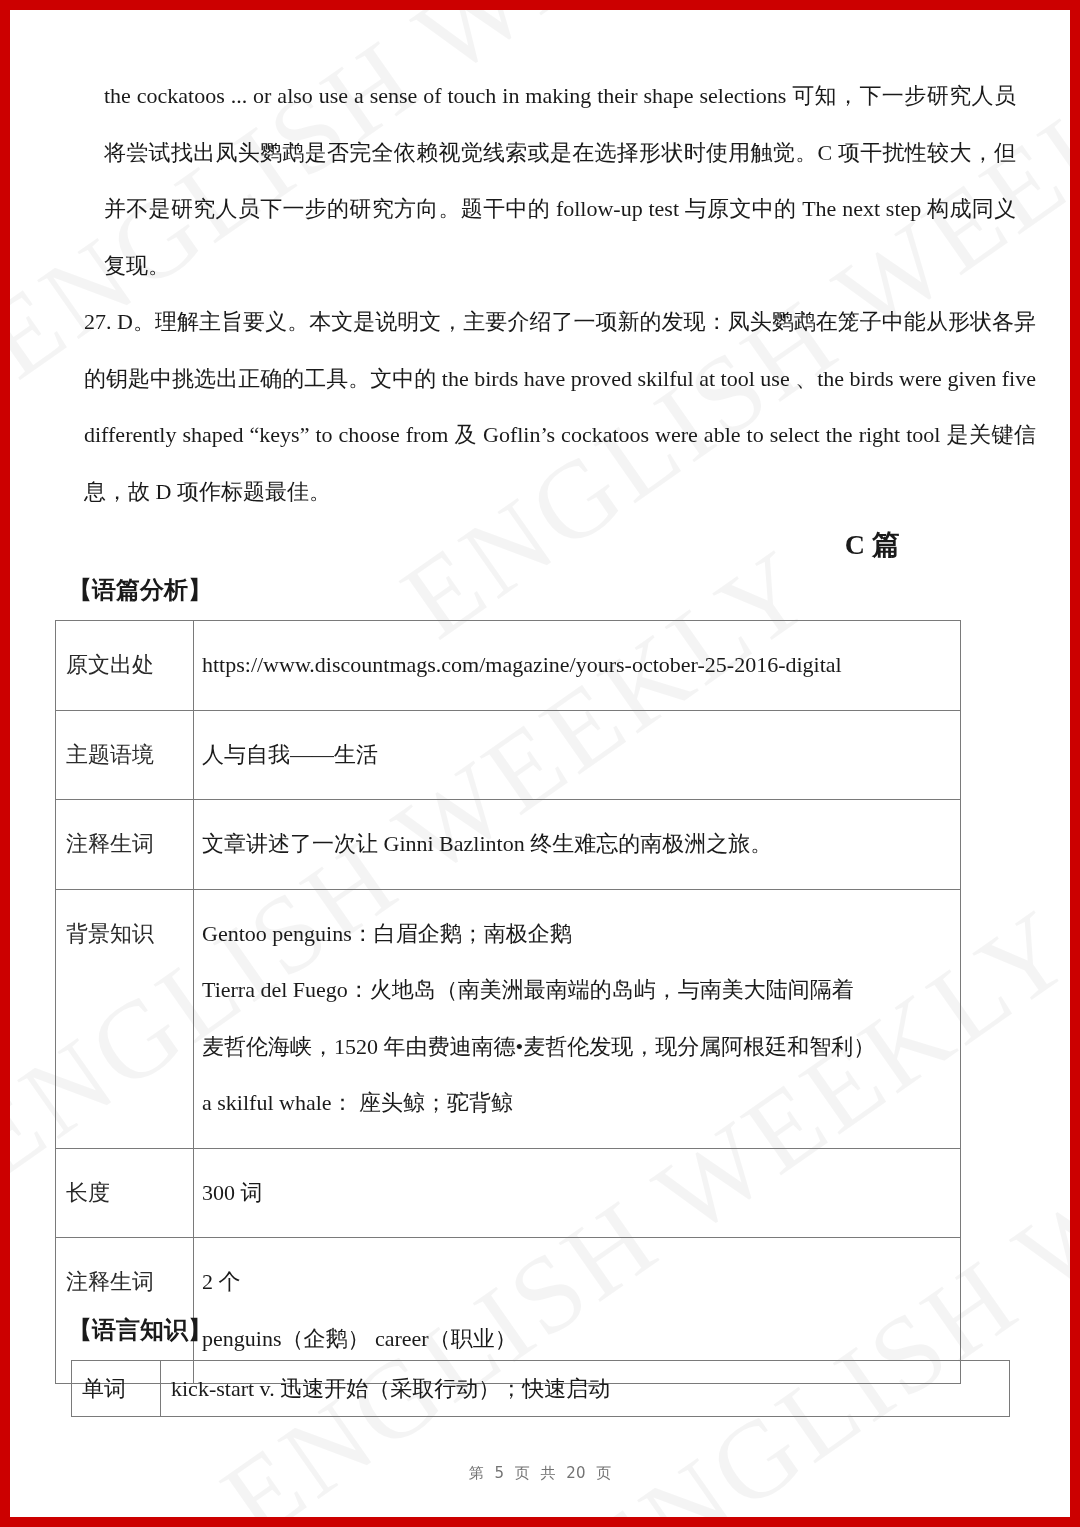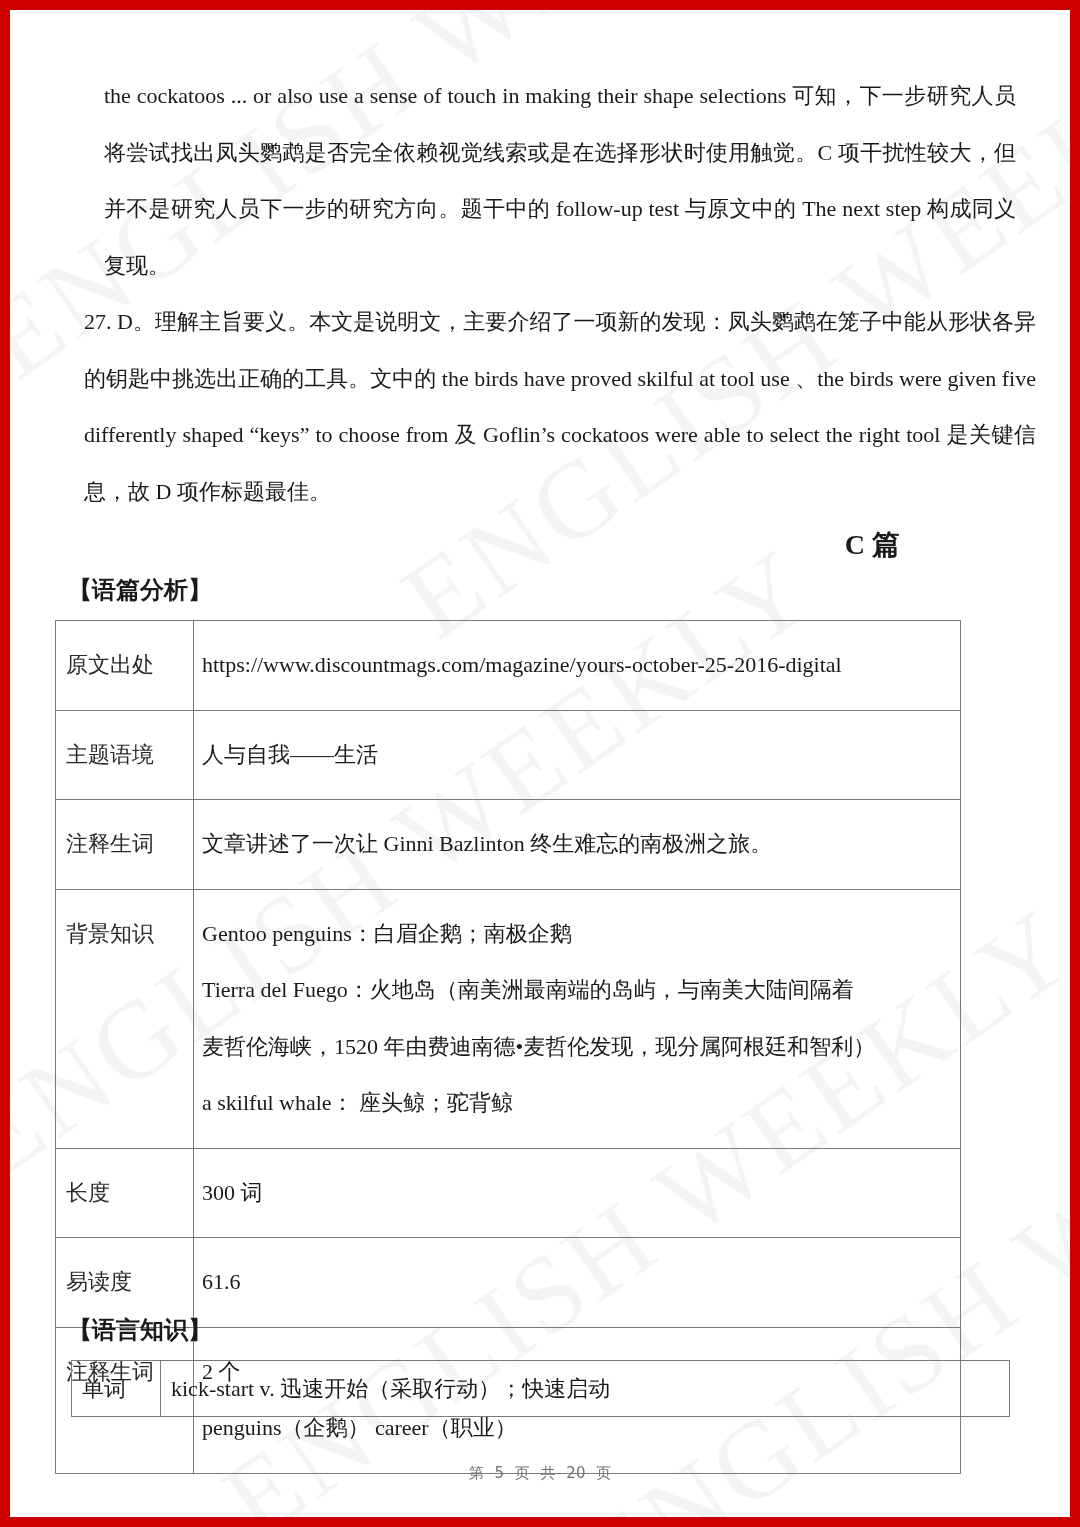--- a/index.html
+++ b/index.html
@@ -120,28 +120,20 @@
     <tr>
       <td class="label">
             <div class="cell-line">长度</div>
           </td>
       <td>
             <div class="cell-line">300 词</div>
           </td>
     </tr>
     <tr>
       <td class="label">
-            <div class="cell-line">易读度</div>
-          </td>
-      <td>
-            <div class="cell-line">61.6</div>
-          </td>
-    </tr>
-    <tr>
-      <td class="label">
             <div class="cell-line">注释生词</div>
           </td>
       <td>
         <div class="cell-line">2 个</div>
         <div class="cell-line">penguins（企鹅） career（职业）</div>
       </td>
     </tr>
   </tbody>
     </table>
 

